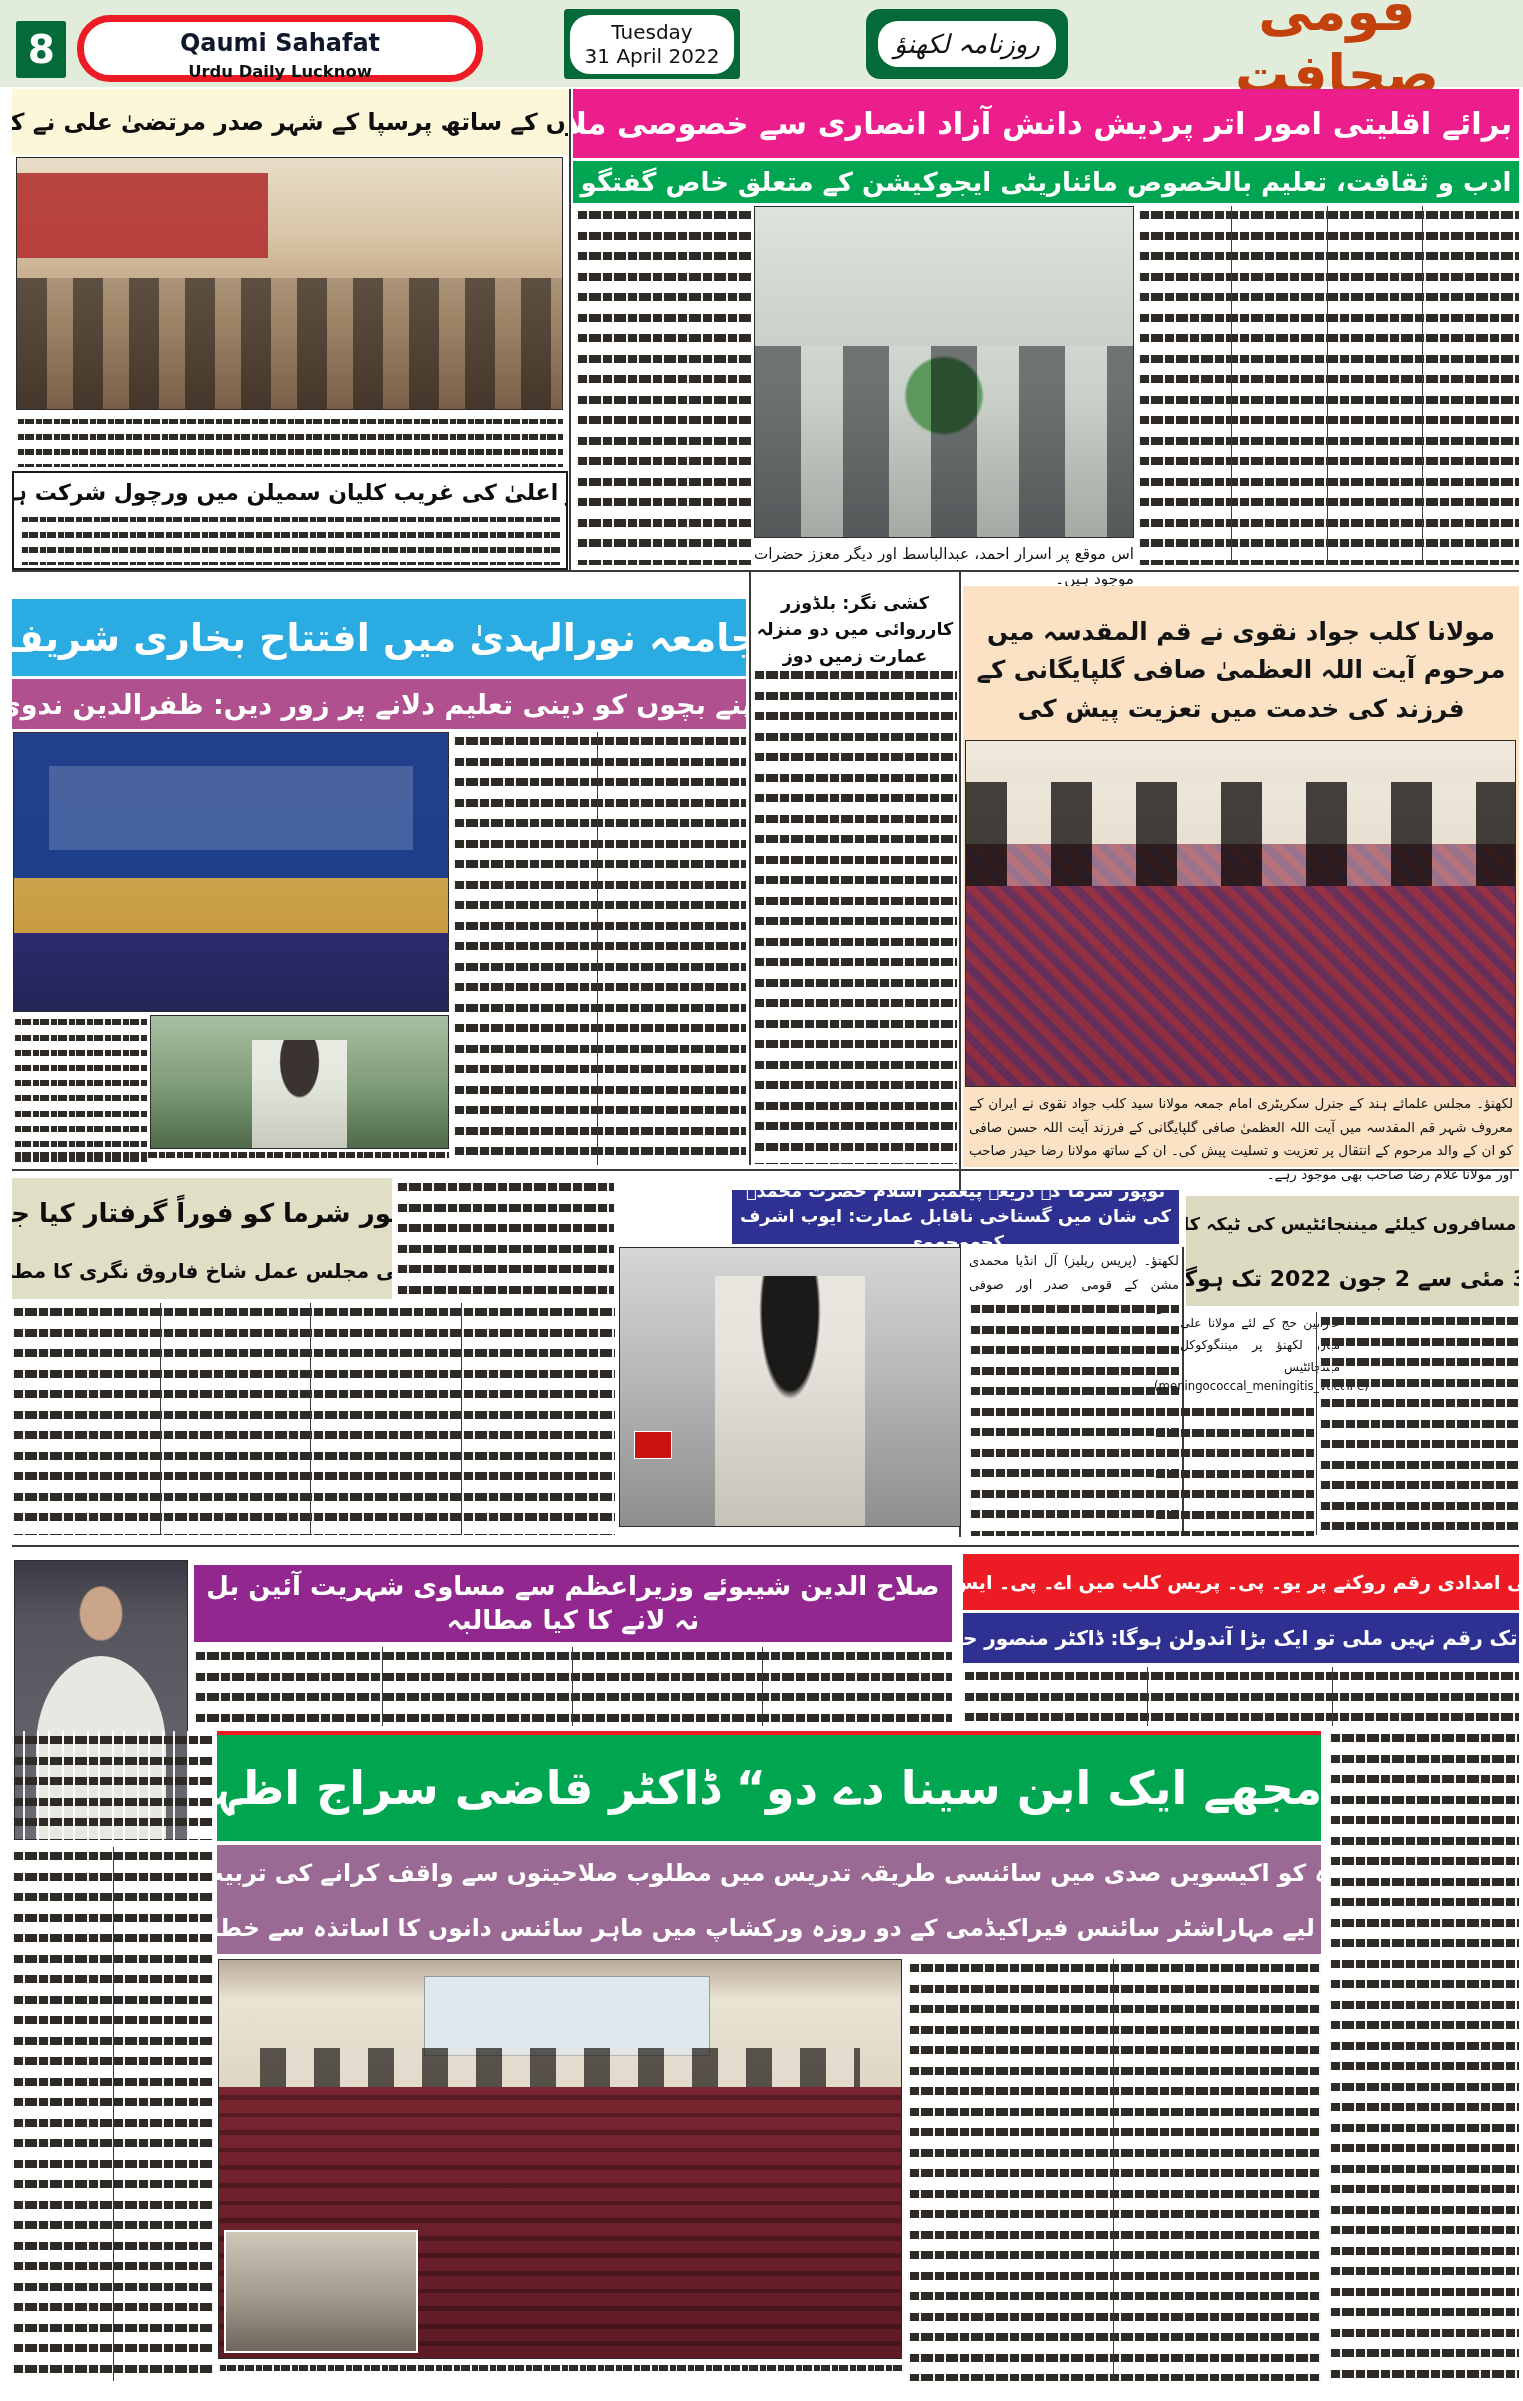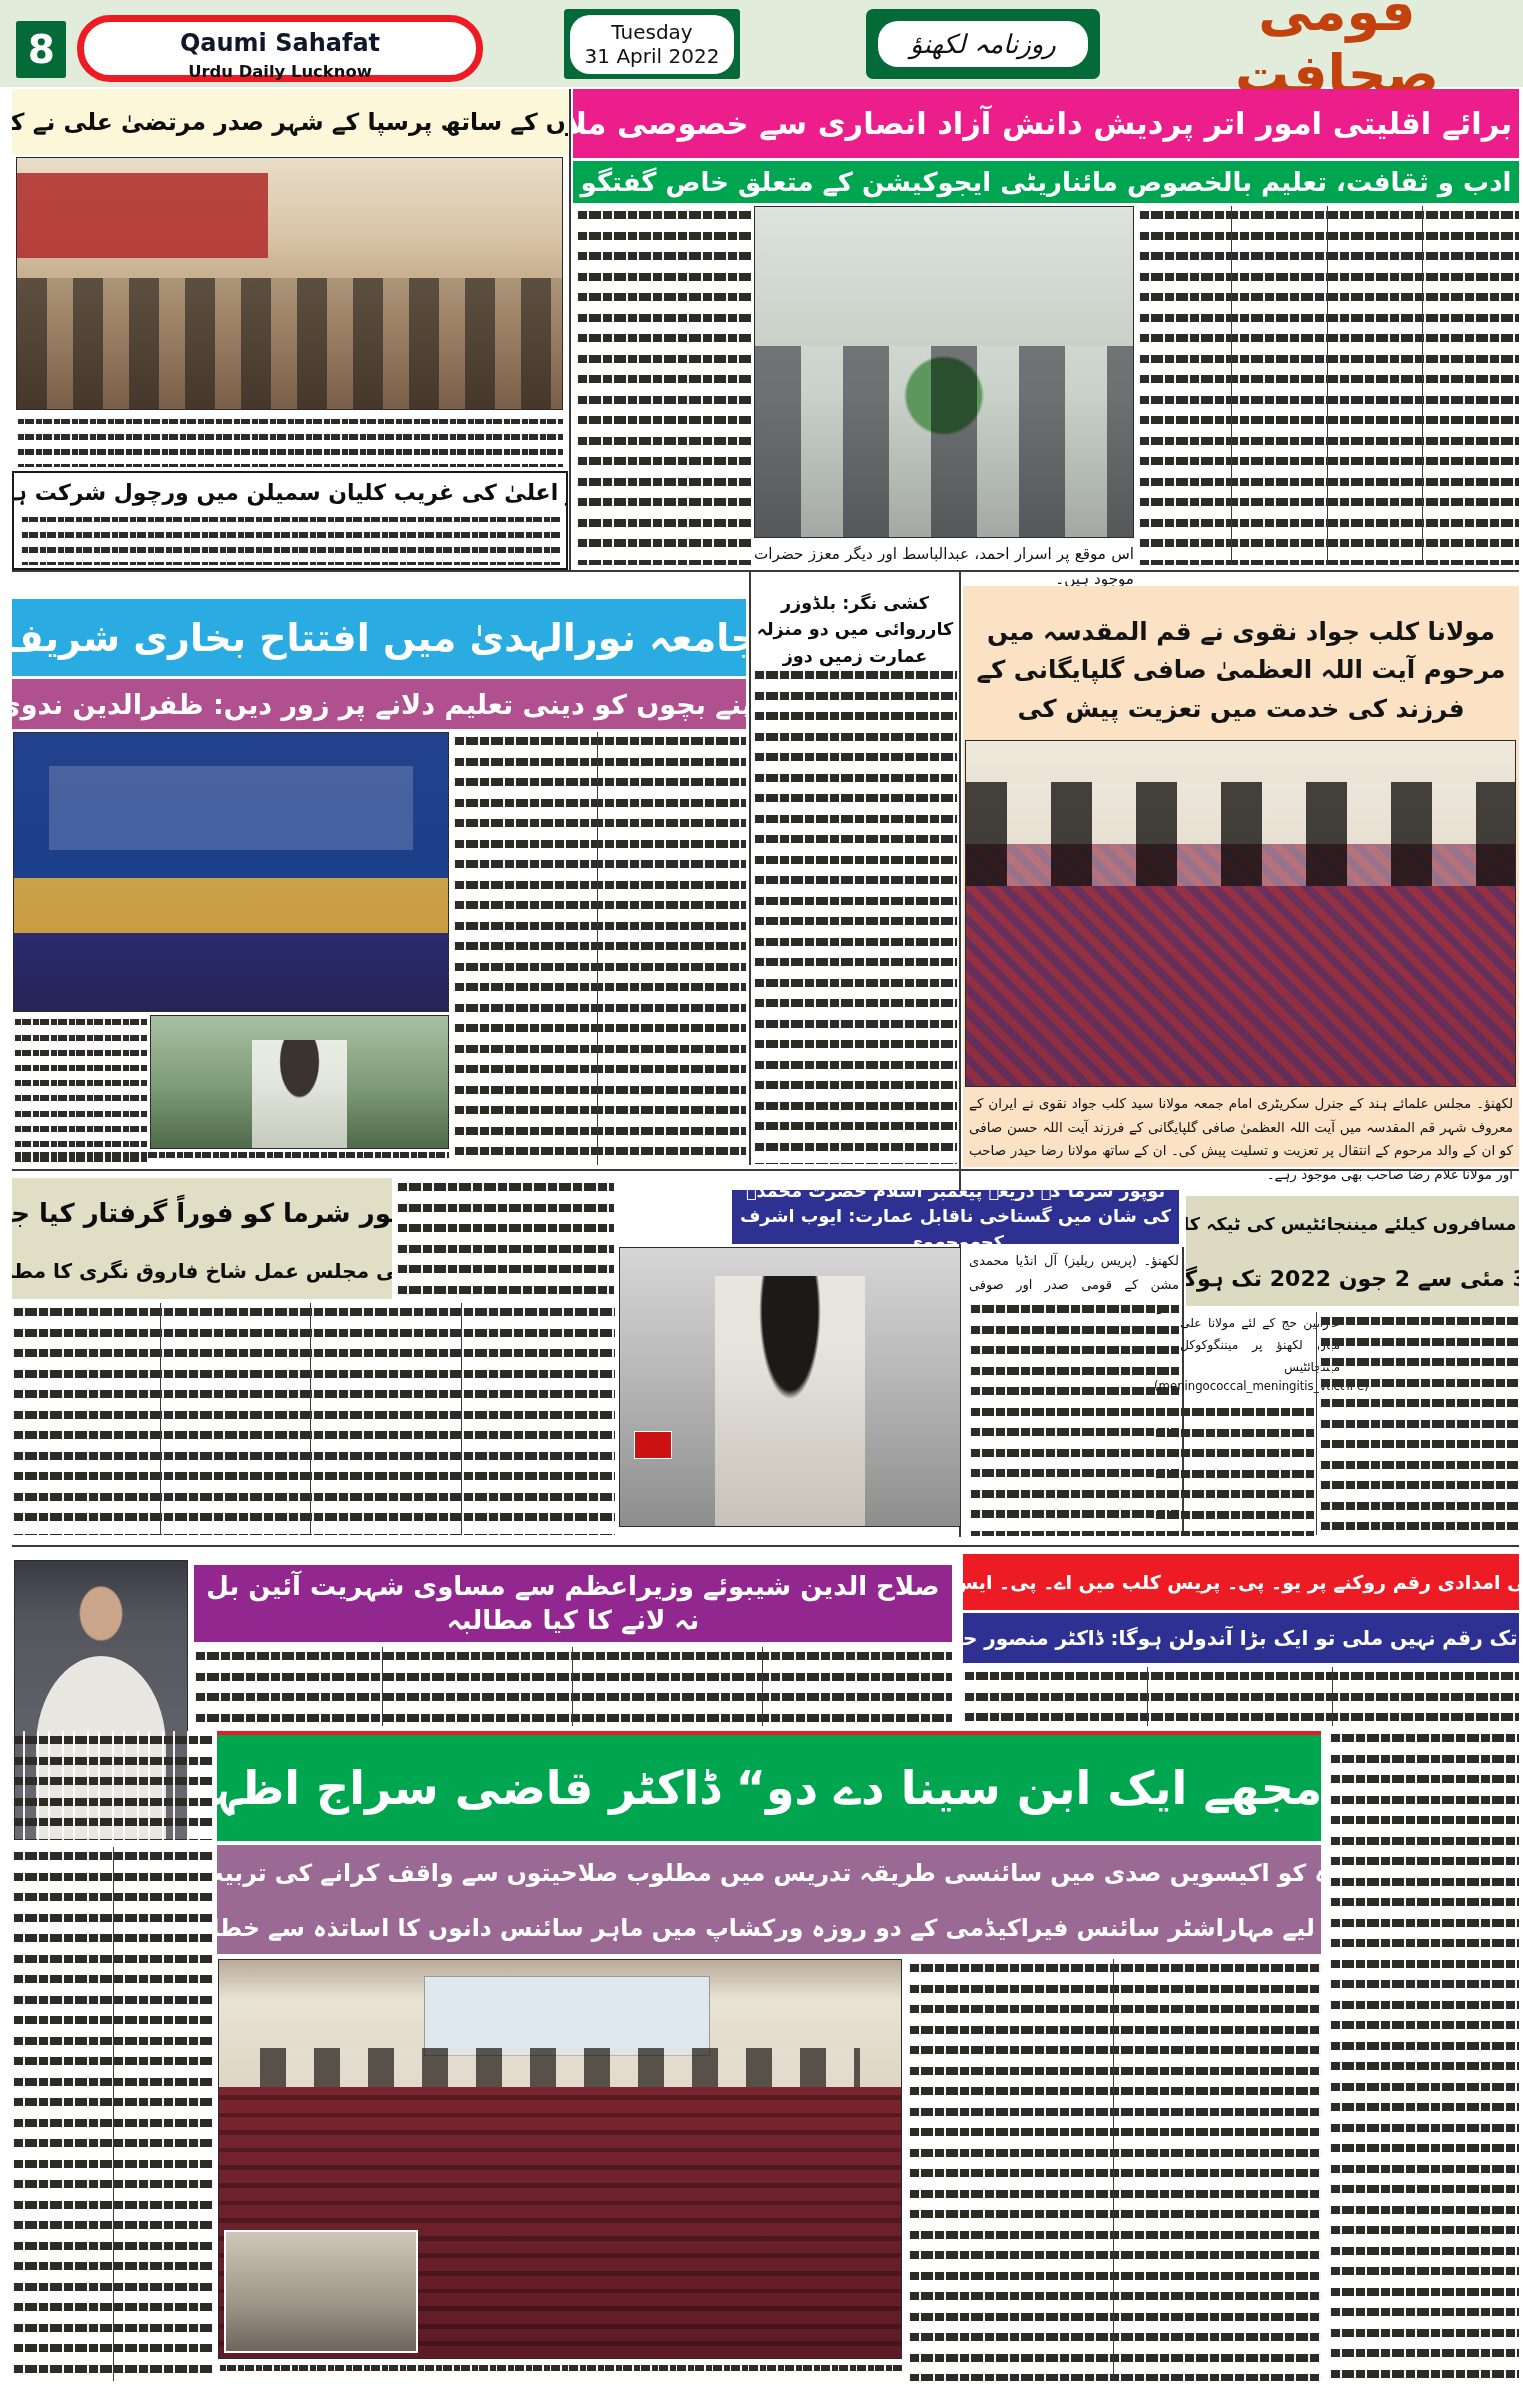--- a/index.html
+++ b/index.html
@@ -35,21 +35,21 @@
   <div class="c b" style="height:20px;font-size:16.4px;color:#111;">Urdu Daily Lucknow</div>
 </div>
 
 <div class="a" style="left:564px;top:9.4px;width:176px;height:70px;background:#046a38;padding:5.9px;border-radius:3.5px;">
   <div style="background:#fff;border-radius:20px;width:100%;height:100%;display:flex;flex-direction:column;align-items:center;justify-content:center;">
     <div style="font-size:20px;color:#111;">Tuesday</div>
     <div style="font-size:20px;color:#111;">31 April 2022</div>
   </div>
 </div>
 
-<div class="a" style="left:866px;top:9.4px;width:234px;height:70px;background:#046a38;padding:12px;border-radius:7px;">
+<div class="a" style="left:866px;top:9.4px;width:202px;height:70px;background:#046a38;padding:12px;border-radius:14px;">
   <div class="c ur" style="background:#fff;border-radius:20px;width:100%;height:100%;font-size:26px;color:#111;font-style:italic;">روزنامہ لکھنؤ</div>
 </div>
 
 <div class="a c b ur" style="left:1161px;top:4.7px;width:352px;height:76px;color:#c2410c;font-size:54px;">قومی صحافت</div>
 
 <div class="a c b ur nw" style="left:11.7px;top:89px;width:556px;height:66px;background:#fdf7da;color:#0d0d0d;font-size:23.5px;">عہدیداروں کے ساتھ پرسپا کے شہر صدر مرتضیٰ علی نے کی میٹنگ</div>
 
 <div class="a ph" style="left:16.4px;top:157px;width:547px;height:253px;background:linear-gradient(180deg,#e8ddc8 0%,#d9c6a8 30%,#b89c7a 62%,#84684d 100%);">
   <div class="a" style="left:0;top:6%;width:46%;height:34%;background:rgba(176,42,42,.85);"></div>
   <div class="a" style="left:0;bottom:0;width:100%;height:52%;background:repeating-linear-gradient(to right,rgba(35,28,24,.65) 0 30.5px,rgba(90,70,55,.25) 30.5px 56px);"></div>

